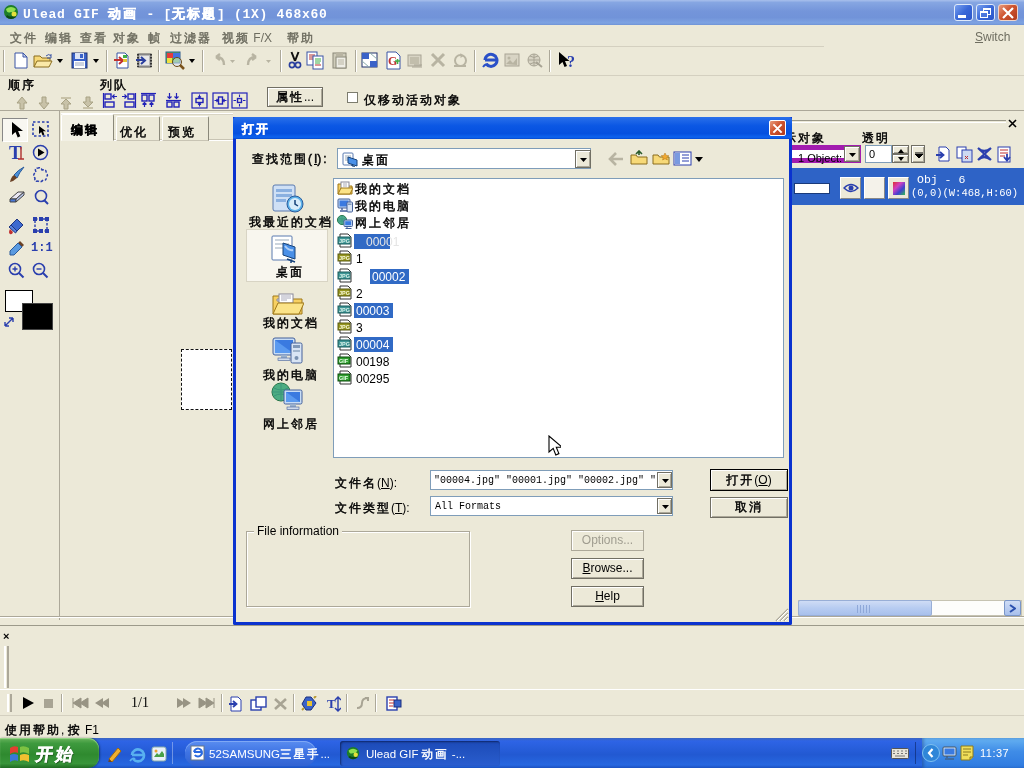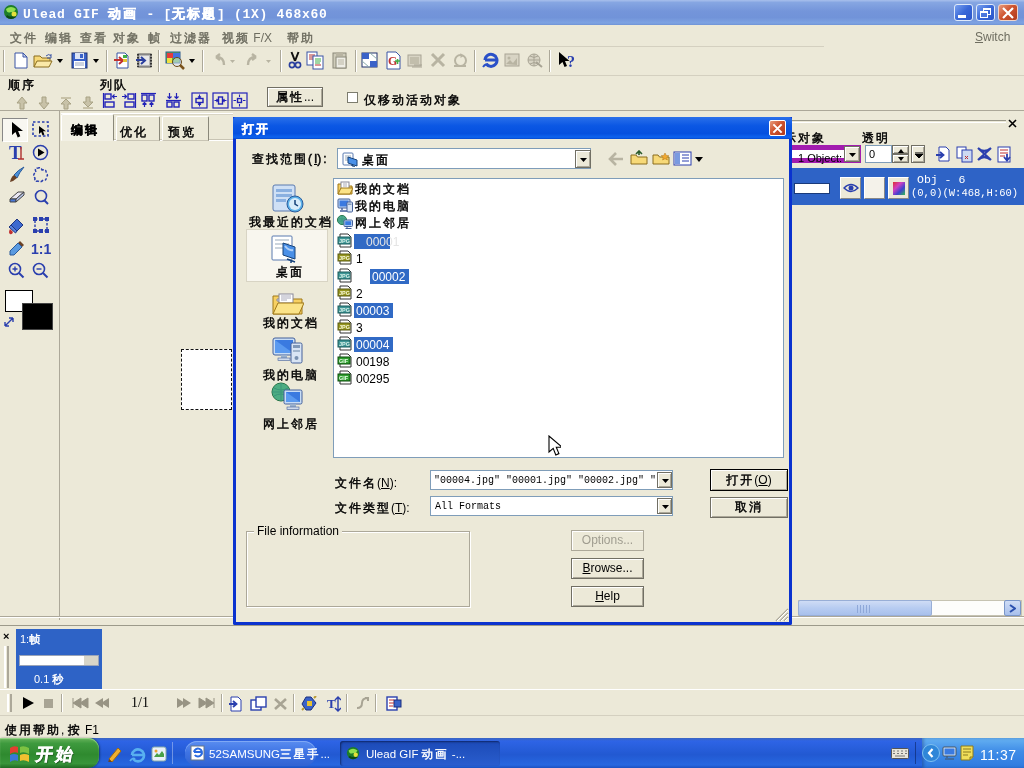--- a/index.html
+++ b/index.html
@@ -297,21 +297,21 @@
           <rect x="1" y="13" width="4" height="4"></rect>
           <rect x="13" y="13" width="4" height="4"></rect>
           <rect x="7" y="1" width="4" height="4"></rect>
           <rect x="7" y="13" width="4" height="4"></rect>
         </g>
       </svg>
     <svg class="ab" style="left:8px;top:128px" width="18" height="18" viewBox="0 0 18 18">
         <path d="M12 2 l4 4 -2 2 -4 -4 z" fill="#6b4226"></path>
         <path d="M10 4 l4 4 -8 8 H2 v-4 z" fill="#5a9ae0" stroke="#2a5a9a"></path>
       </svg>
-    <div class="ab" style="left:31px;top:130px;width:20px;height:15px;color:#2a3fae;font-weight:bold;font-size:14px;font-family:Liberation Sans, sans-serif">1:1</div>
+    <div class="ab" style="left:31px;top:130px;width:20px;height:15px;color:#2a3fae;font-weight:bold;font-size:12px;font-family:Liberation Mono, monospace">1:1</div>
     <svg class="ab" style="left:8px;top:151px" width="17" height="17" viewBox="0 0 17 17">
         <circle cx="7" cy="7" r="5.5" fill="none" stroke="#2a3fae" stroke-width="1.6"></circle>
         <path d="M11 11 l4.5 4.5" stroke="#2a3fae" stroke-width="2"></path>
         <path d="M4.5 7 h5 M7 4.5 v5" stroke="#2a3fae" stroke-width="1.4"></path>
       </svg>
     <svg class="ab" style="left:32px;top:151px" width="17" height="17" viewBox="0 0 17 17">
         <circle cx="7" cy="7" r="5.5" fill="none" stroke="#2a3fae" stroke-width="1.6"></circle>
         <path d="M11 11 l4.5 4.5" stroke="#2a3fae" stroke-width="2"></path>
         <path d="M4.5 7 h5" stroke="#2a3fae" stroke-width="1.4"></path>
       </svg>
@@ -630,27 +630,20 @@
   <div class="ab" style="left:536px;top:3px;width:17px;height:16px;border:1px solid #fff;border-radius:2px;background:linear-gradient(135deg,#e89b7c 0%,#cf5430 45%,#b03a1c 100%)">
       <svg style="margin:2px 0 0 2px" width="11" height="11" viewBox="0 0 12 12">
         <path d="M1.5 1.5 L10.5 10.5 M10.5 1.5 L1.5 10.5" stroke="#fff" stroke-width="2.2"></path>
       </svg>
     </div>
 </div>
 
 <div class="ab" id="framepanel" style="left:0;top:625px;width:1024px;height:64px;background:#ece9d8;border-top:1px solid #9c9a8a">
   <div class="ab" style="left:3px;top:4px;font-size:11px;font-weight:bold">×</div>
   <div class="ab" style="left:4px;top:20px;width:5px;height:42px;border-left:2px solid #fff;border-right:2px solid #aca899"></div>
-  <div class="ab" style="left:16px;top:3px;width:86px;height:60px;background:#2e63c6">
-    <div class="ab" style="left:4px;top:3px;color:#fff;font-size:11px"><span>1:</span><span class="cjk">帧</span></div>
-    <div class="ab" style="left:3px;top:26px;width:80px;height:11px;background:#fff;border:1px solid #9aa4b8">
-        <div style="position:absolute;right:0;top:0;width:14px;height:9px;background:#d8d5c8"></div>
-      </div>
-    <div class="ab" style="left:18px;top:43px;color:#fff;font-size:11px"><span>0.1 </span><span class="cjk">秒</span></div>
-  </div>
 </div>
 
 <div class="ab" id="playbar" style="left:0;top:689px;width:1024px;height:26px;background:#ece9d8;border-top:1px solid #fff">
   <div class="ab" style="left:7px;top:4px;width:5px;height:18px;border-left:2px solid #fff;border-right:2px solid #aca899"></div>
   <svg class="ab" style="left:22px;top:6px" width="13" height="14" viewBox="0 0 13 14">
       <path d="M1 1 v12 l11 -6 z" fill="#000"></path>
     </svg>
   <div class="ab" style="left:44px;top:9px;width:9px;height:9px;background:#a8a494"></div>
   <div class="ab sep" style="left:61px;top:4px;height:18px"></div>
   <svg class="ab" style="left:71px;top:7px" width="18" height="12" viewBox="0 0 18 12">
@@ -759,15 +752,15 @@
     <svg class="ab" style="left:20px;top:8px" width="15" height="14" viewBox="0 0 15 14">
         <rect x="1" y="1" width="13" height="9" rx="1" fill="#d0e4f8" stroke="#456"></rect>
         <rect x="2.5" y="2.5" width="10" height="6" fill="#3a7ae0"></rect>
         <path d="M5 10 v2 M3 13 h9" stroke="#456"></path>
       </svg>
     <svg class="ab" style="left:38px;top:7px" width="14" height="16" viewBox="0 0 14 16">
         <path d="M1 1 h12 v11 l-3 3 H1 z" fill="#f0de5a" stroke="#8a7a20"></path>
         <path d="M3 4 h8 M3 7 h8 M3 10 h5" stroke="#8a7a20"></path>
         <path d="M13 12 l-3 0 0 3" fill="#d8c440" stroke="#8a7a20"></path>
       </svg>
-    <div class="ab" style="left:58px;top:9px;color:#fff;font-size:14px;letter-spacing:.5px">11:37</div>
+    <div class="ab" style="left:58px;top:9px;color:#fff;font-size:11px;letter-spacing:.5px">11:37</div>
   </div>
 </div>
 
 </body></html>

